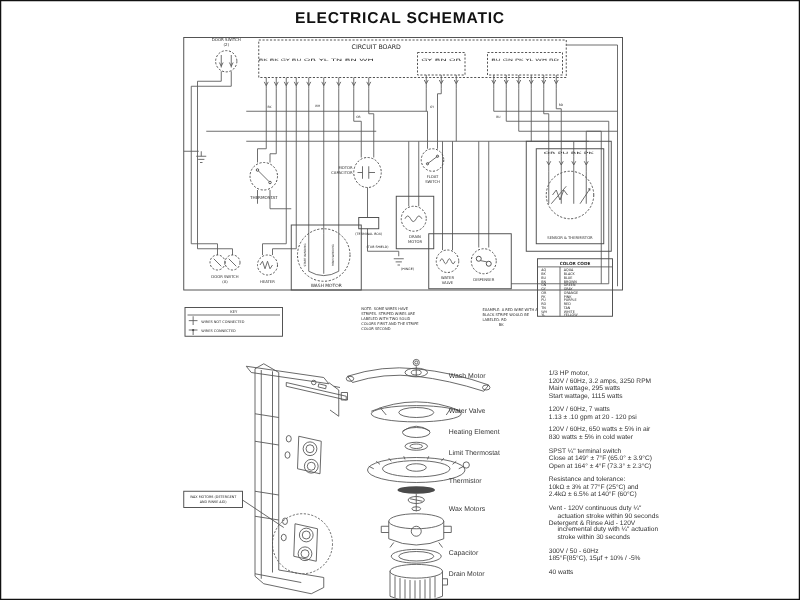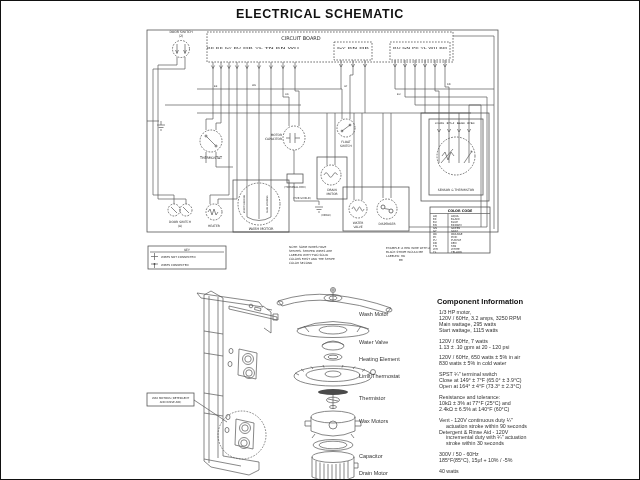--- a/index.html
+++ b/index.html
@@ -294,21 +294,20 @@
       <ellipse class="art-line" cx="332" cy="444" rx="20" ry="5.5"></ellipse>
         <ellipse class="art-line" cx="332" cy="444" rx="14" ry="3.8"></ellipse>
       <ellipse class="art-line" cx="332" cy="456" rx="21" ry="5.5"></ellipse>
       <path class="art-line" d="M311,456 V476 M353,456 V476 M311,476 Q332,486 353,476
         M315,460 V477 M319,461.5 V478.5 M323,462.5 V479.5 M327,463 V480 M331,463.3 V480.5 M335,463 V480 M339,462.5 V479.5 M343,461.5 V478.5 M347,460 V477
         M353,462 h4 v5 h-4"></path>
     </g>
   </svg>
 
   <div class="ci">
-    <div class="ci-title">Component Information</div>
 
     <div class="ci-row">
       <div class="ci-name">Wash Motor</div>
       <div class="ci-lines">
         <div>1/3 HP motor,</div>
         <div>120V / 60Hz, 3.2 amps, 3250 RPM</div>
         <div>Main wattage, 295 watts</div>
         <div>Start wattage, 1115 watts</div>
       </div>
     </div>

